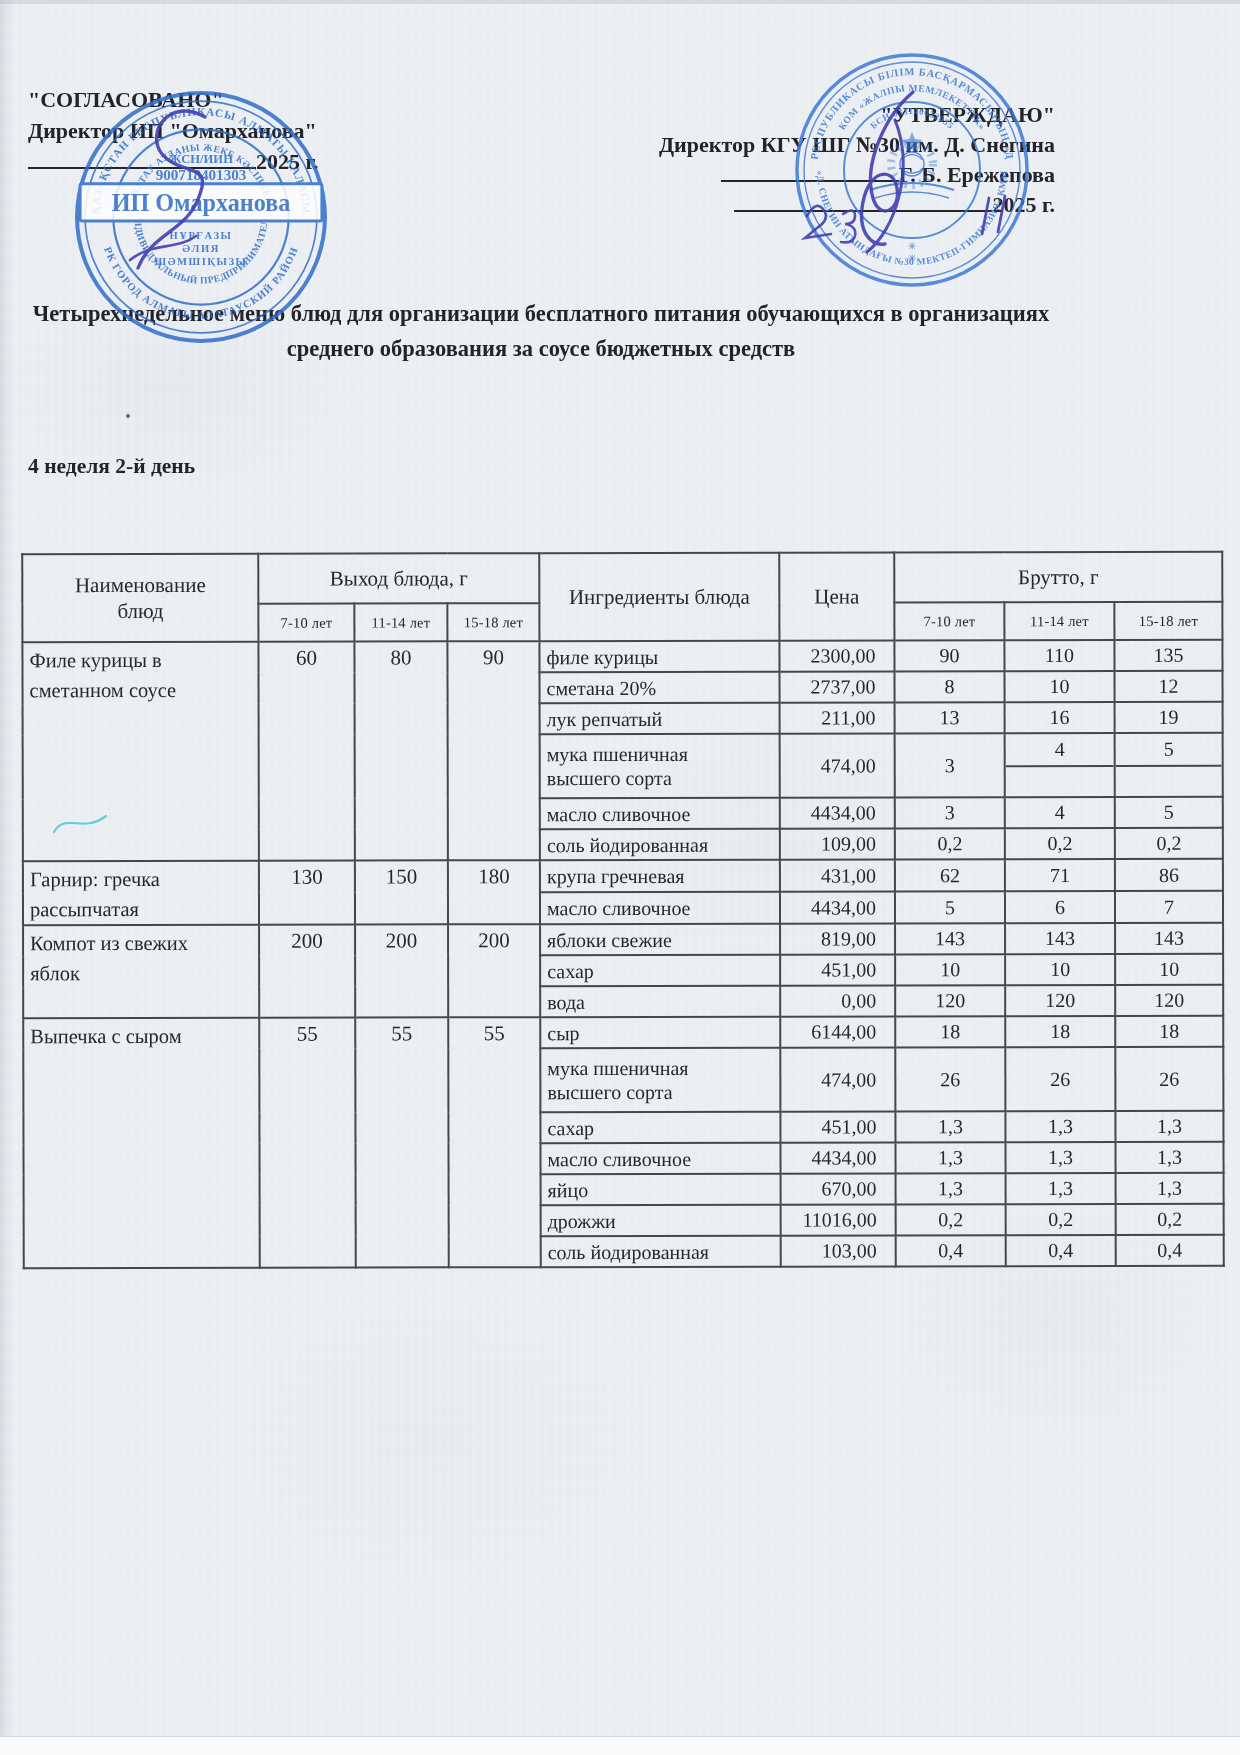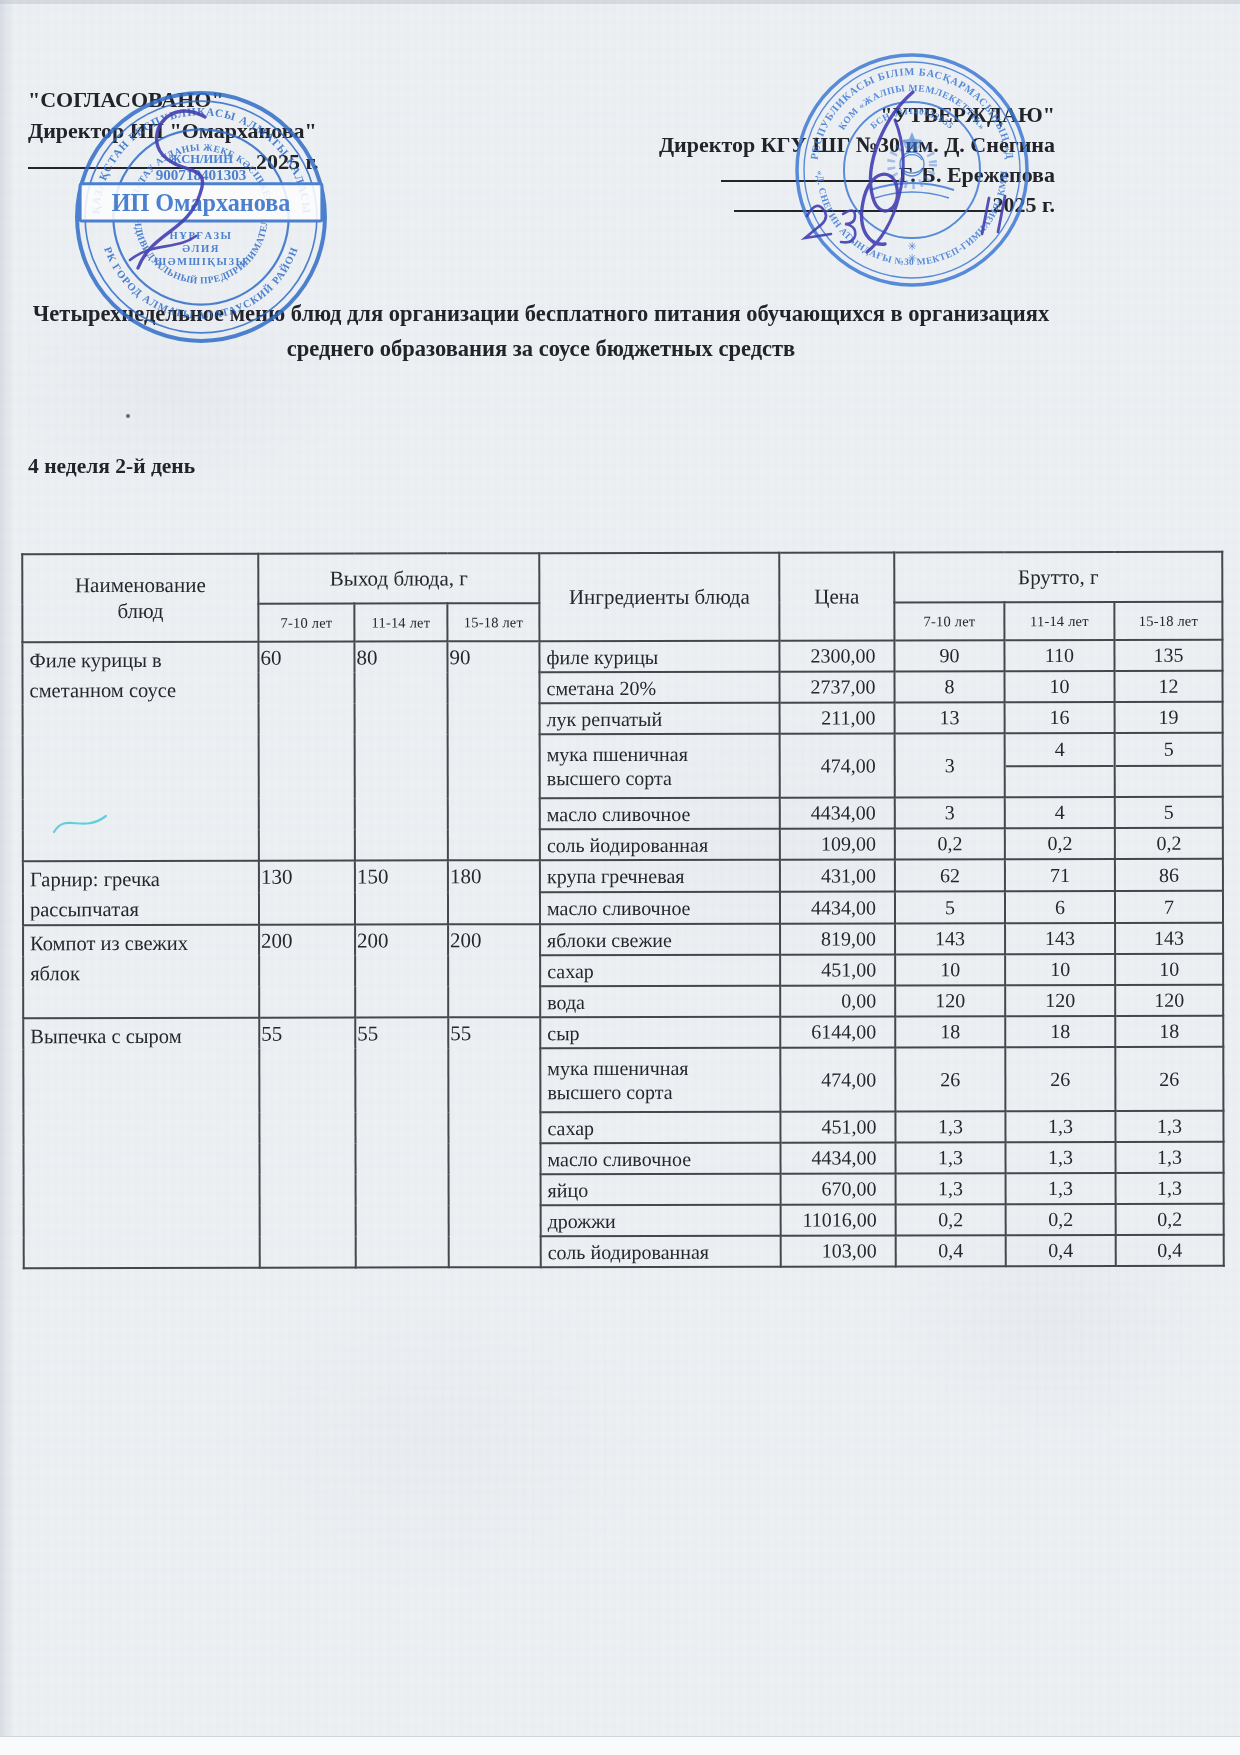--- a/index.html
+++ b/index.html
@@ -43,21 +43,21 @@
   th,td{border:2px solid #45474d;overflow:hidden;}
   thead .hr1{height:50px;}
   thead .hr2{height:38px;}
   th{font-weight:normal;background:transparent;}
   .th-dish{font-size:21px;white-space:pre-line;line-height:26px;}
   .th-group{font-size:21px;}
   .th-age{font-size:14.5px;letter-spacing:.2px;}
   tbody tr{height:31px;}
   tbody tr.tall{height:64px;}
   td.dish{vertical-align:top;text-align:left;padding:2px 4px 0 6px;white-space:pre-line;line-height:30px;font-size:20.5px;border-radius:7px;}
-  td.out{vertical-align:top;text-align:left;padding-top:3px;font-size:21px;border-radius:16px;}
+  td.out{vertical-align:top;text-align:center;padding-top:3px;font-size:21px;border-radius:16px;}
   td.ing{text-align:left;padding:0 6px;white-space:pre-line;line-height:24px;}
   td.price{text-align:right;padding-right:18px;margin-top:24px;}
   td.num{text-align:center;}
   td.split{padding:0;vertical-align:top;}
   td.split .half{height:33px;display:flex;align-items:center;justify-content:center;
     border-bottom:2px solid #45474d;box-sizing:border-box;}
   td.split .half2{height:29px;}
 
   
   .stamp{position:absolute;z-index:4;opacity:.84;filter:blur(.35px);}

